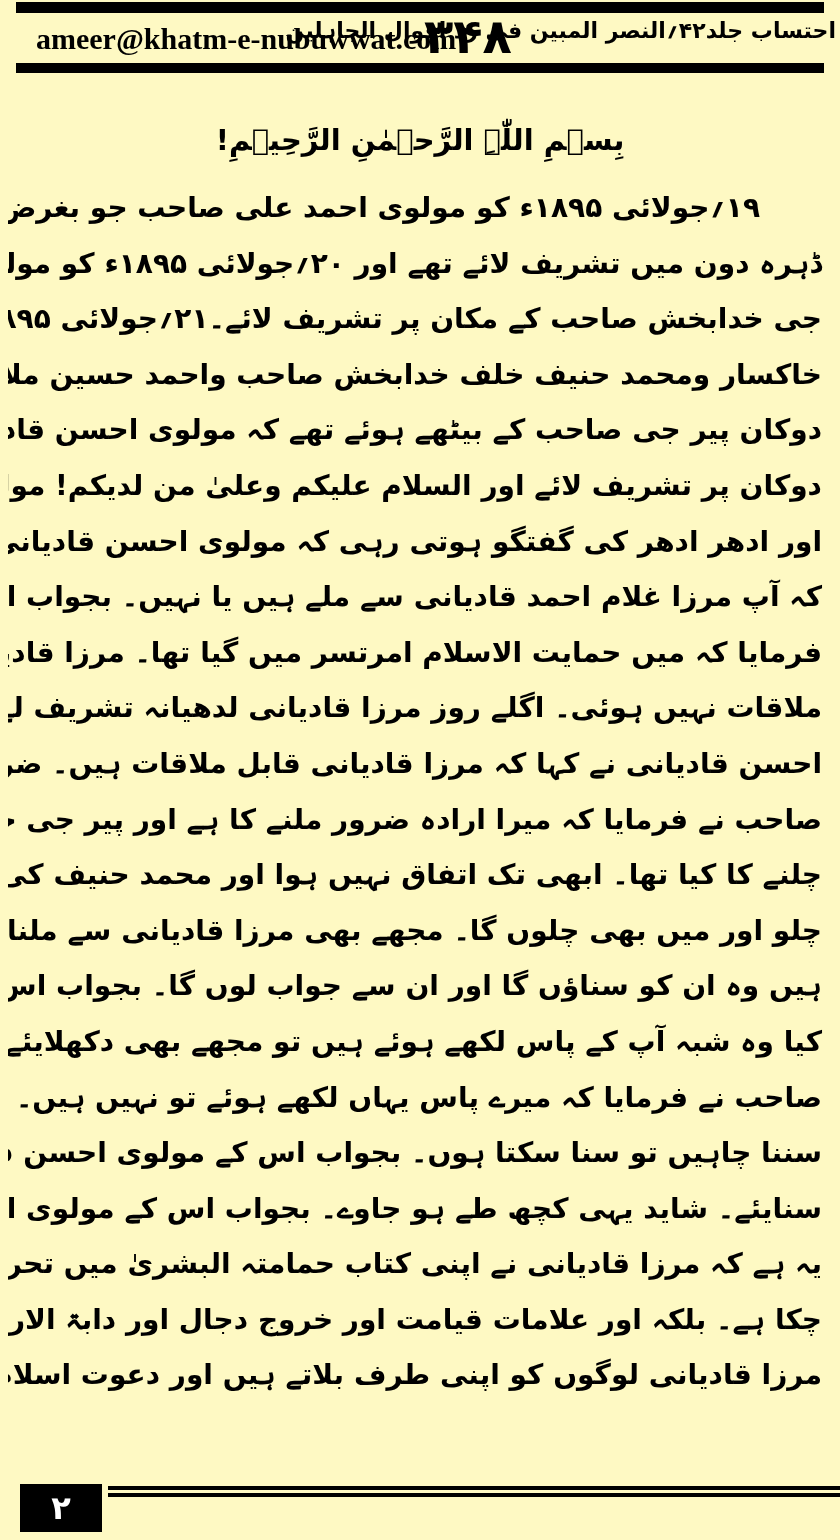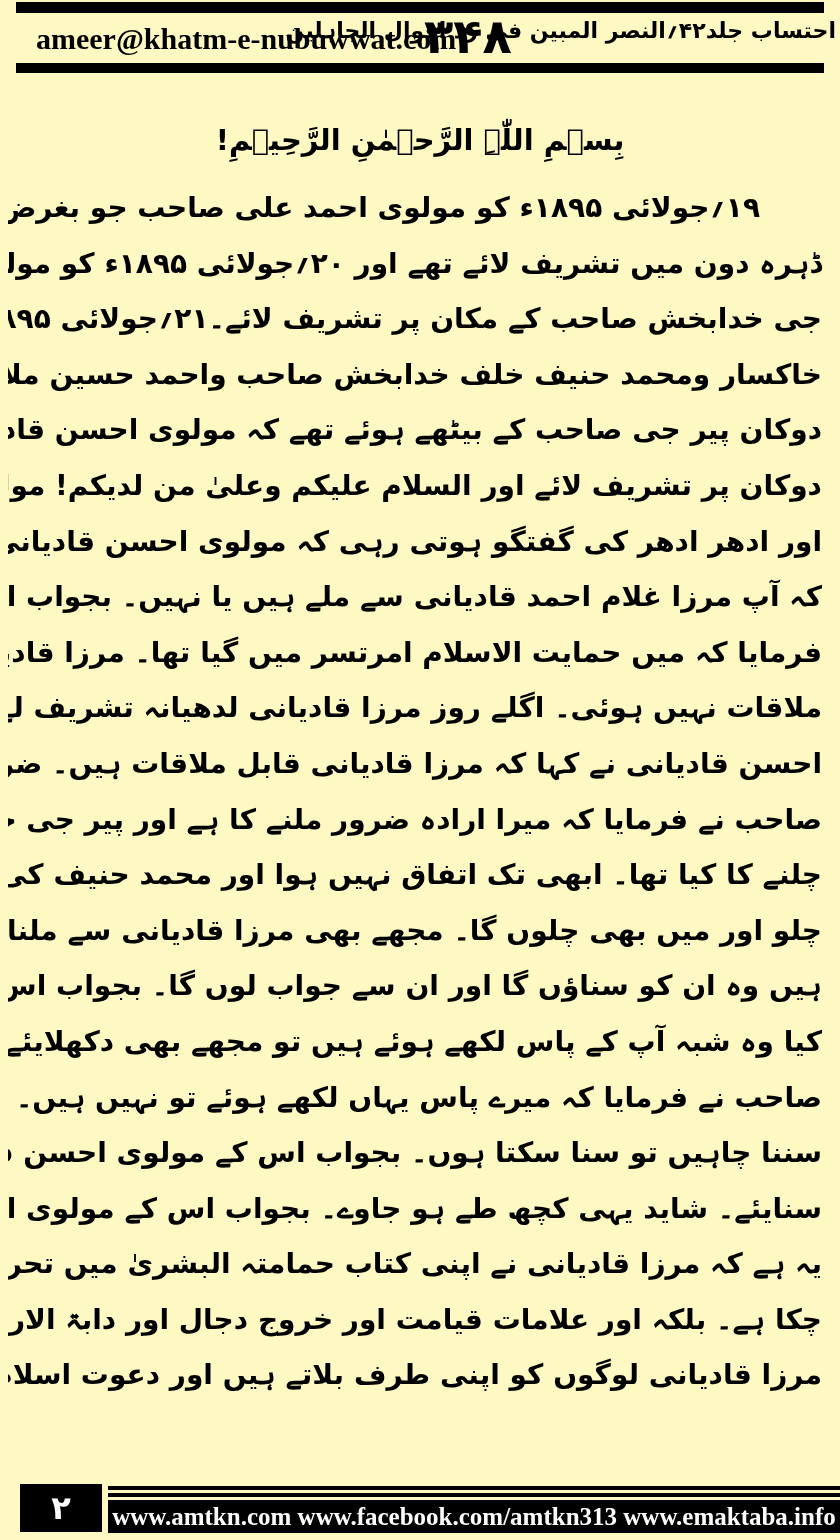--- a/index.html
+++ b/index.html
@@ -108,17 +108,14 @@
 
   <div class="pagebox">
     <span class="urdu">۲</span>
   </div>
 
   <div class="rules">
     <div class="rule"></div>
     <div class="rule"></div>
   </div>
 
-  <div class="urlbar">
-    <span>www.amtkn.com www.facebook.com/amtkn313 www.emaktaba.info</span>
-  </div>
 
 </div>
 
 </body></html>

